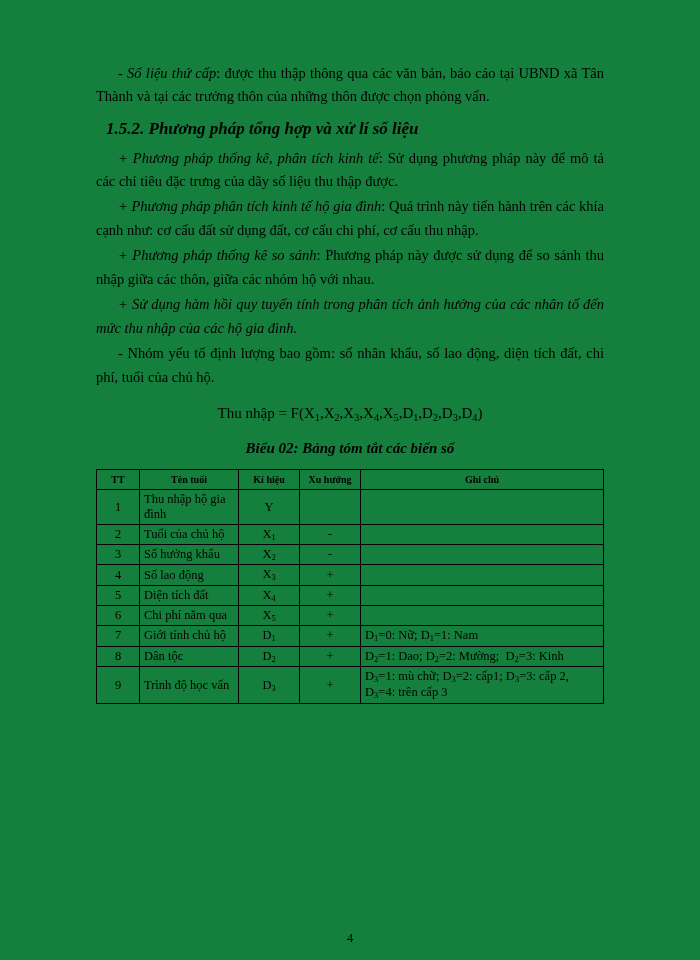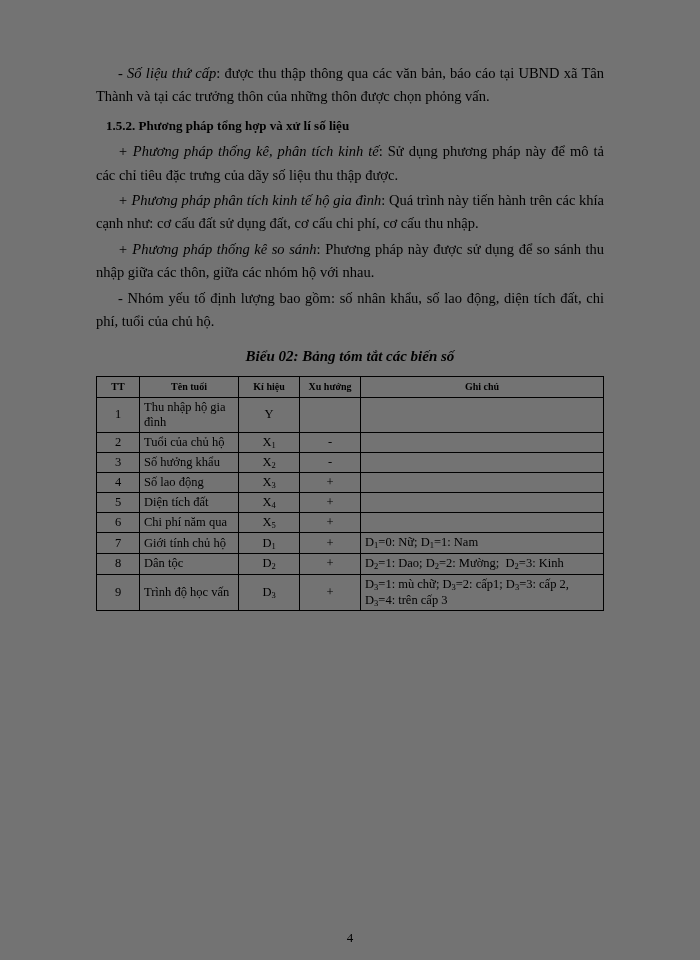--- a/index.html
+++ b/index.html
@@ -13,21 +13,21 @@
     position: relative;
     font-family: "Liberation Serif", serif;
     color: #000000;
     overflow: hidden;
   }
   .page {
     position: absolute;
     left: 0; top: 0;
     width: 700px;
     height: 960px;
-    background: #737373;
+    background: #15803d;
   }
   .content {
     position: absolute;
     left: 96px;
     top: 62px;
     width: 508px;
   }
   p {
     margin: 0 0 0 0;
     font-size: 14.5px;
@@ -36,21 +36,22 @@
   }
   .para {
     margin-bottom: 2px;
   }
   .indent {
     text-indent: 22px;
   }
   .italic { font-style: italic; }
   .heading {
     font-weight: bold;
-    font-size: 13px;
+    font-style: italic;
+    font-size: 17px;
     margin: 6px 0 4px 0;
     text-indent: 10px;
   }
   .formula {
     text-align: center;
     font-size: 15px;
     margin-top: 12px;
     margin-bottom: 4px;
   }
   .table-title {
@@ -117,25 +118,31 @@
     </p>
 
     <p class="para indent">
       <span class="italic">+ Phương pháp phân tích kinh tế hộ gia đình</span><span>: Quá trình này tiến hành trên các khía cạnh như: cơ cấu đất sử dụng đất, cơ cấu chi phí, cơ cấu thu nhập.</span>
     </p>
 
     <p class="para indent">
       <span class="italic">+ Phương pháp thống kê so sánh</span><span>: Phương pháp này được sử dụng để so sánh thu nhập giữa các thôn, giữa các nhóm hộ với nhau.</span>
     </p>
 
+    <p class="para indent">
+      <span class="italic">+ Sử dụng hàm hồi quy tuyến tính trong phân tích ảnh hưởng của các nhân tố đến mức thu nhập của các hộ gia đình.</span><span></span>
+    </p>
 
 
     <p class="para indent" style="margin-top:0">- Nhóm yếu tố định lượng bao gồm: số nhân khẩu, số lao động, diện tích đất, chi phí, tuổi của chủ hộ.</p>
 
 
+    <p class="formula">
+      <span>Thu nhập = F(</span><span>X<sub>1</sub>,X<sub>2</sub>,X<sub>3</sub>,X<sub>4</sub>,X<sub>5</sub>,D<sub>1</sub>,D<sub>2</sub>,D<sub>3</sub>,D<sub>4</sub></span><span>)</span>
+    </p>
 
     <p class="table-title">Biểu 02: Bảng tóm tắt các biến số</p>
 
     <table class="vars">
       <thead>
         <tr>
           <th class="h-tt">TT</th>
           <th>Tên tuổi</th>
           <th class="h-ki">Kí hiệu</th>
           <th class="h-xu">Xu hướng</th>

